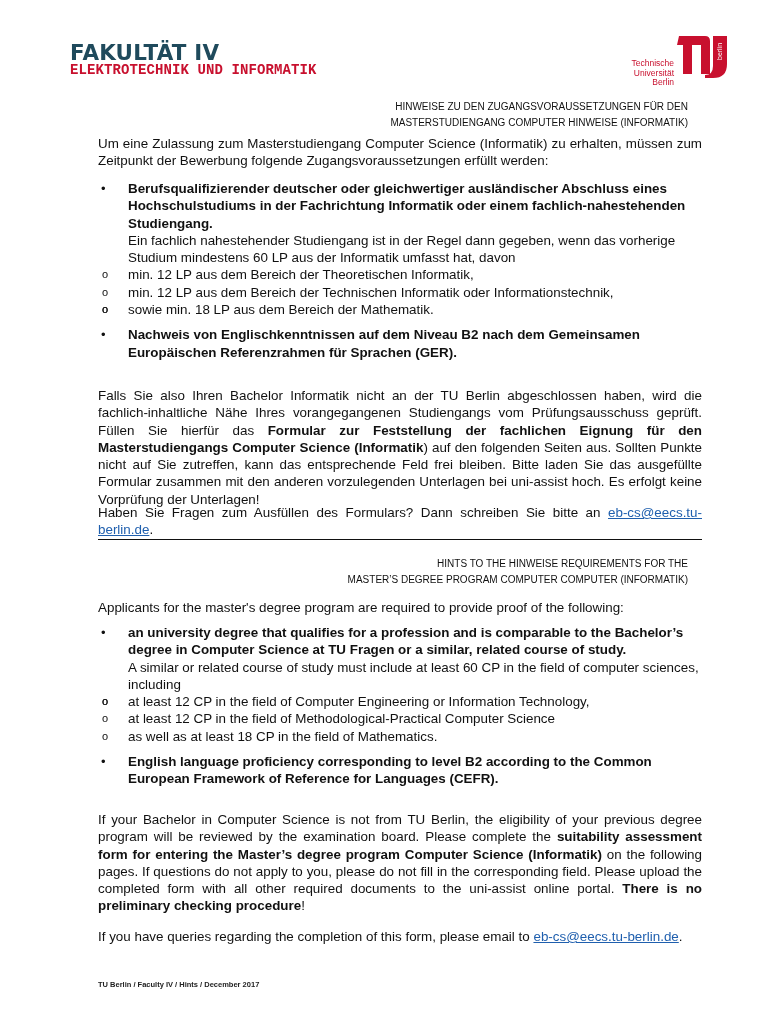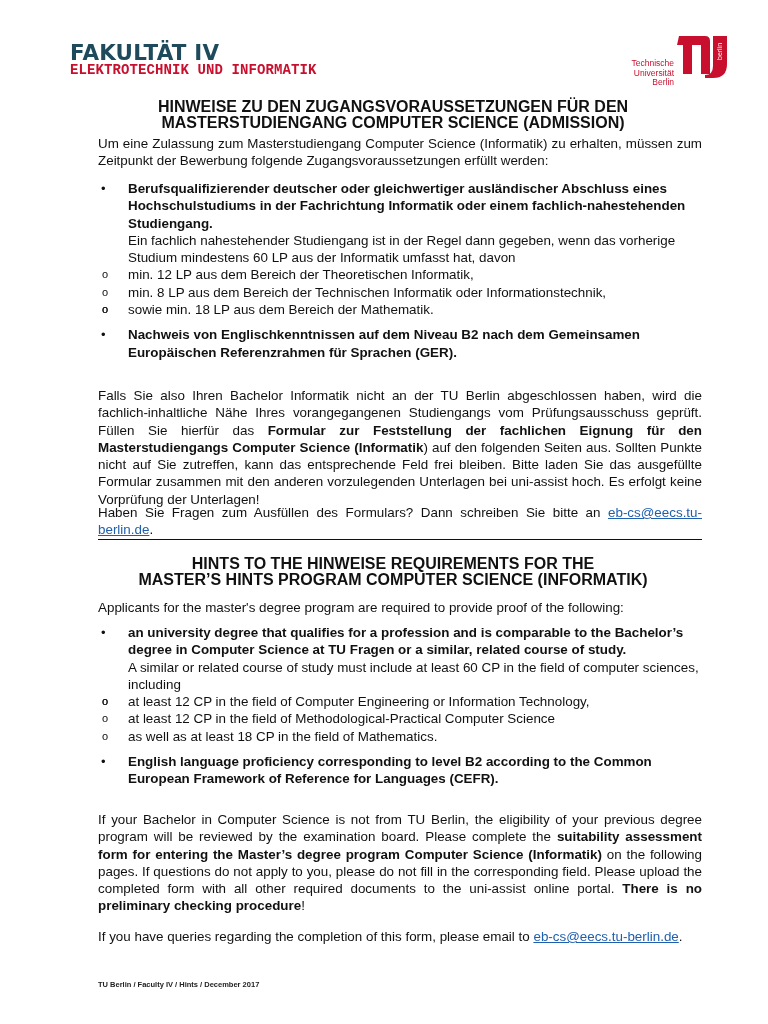--- a/index.html
+++ b/index.html
@@ -20,22 +20,22 @@
     }
 
     .tu-logo { position: absolute; left: 622px; top: 26px; width: 100px; height: 50px; }
     .tu-logo .tu-text {
       position: absolute; left: 0; top: 25px; width: 44px; text-align: right;
       font-size: 8.5px; line-height: 9.5px; color: #c8102e;
     }
     .tu-logo svg { position: absolute; left: 47px; top: 0; }
 
     .heading {
-      position: absolute; left: 90px; width: 590px; text-align: center;
-      font-weight: bold; font-size: 16px; line-height: 16px; color: #111;
+      position: absolute; left: 90px; width: 590px; text-align: right;
+      font-weight: normal; font-size: 10px; line-height: 16px; color: #111;
     }
     .para {
       position: absolute; left: 90px; width: 604px; font-size: 13.4px; line-height: 17.3px;
       text-align: justify;
     }
     .para b { font-weight: bold; }
     .bullet-block { position: absolute; left: 90px; width: 604px; font-size: 13.4px; line-height: 17.3px; }
     .bullet-row { position: relative; padding-left: 30px; }
     .bullet-dot { position: absolute; left: 3px; top: 0; font-size: 13px; }
     .bullet-title { font-weight: bold; }
@@ -64,52 +64,52 @@
     </div>
     <svg width="52" height="46" viewBox="0 0 52 46">
       <path d="M2 2 L28 2 Q33 2 33 7 L33 40 L24 40 L24 11 L15 11 L15 40 L6 40 L6 11 L0 11 Z" fill="#c8102e"></path>
       <path d="M36 2 L50 2 L50 30 Q50 44 36 44 L28 44 L28 41 Q36 41 36 32 Z" fill="#c8102e"></path>
       <text x="45" y="26" font-size="7" fill="#ffffff" transform="rotate(-90 45 26)" font-family="Liberation Sans, sans-serif">berlin</text>
     </svg>
   </div>
 
   <div class="heading" style="top:91px;">
     <div>HINWEISE ZU DEN ZUGANGSVORAUSSETZUNGEN FÜR DEN</div>
-    <div>MASTERSTUDIENGANG COMPUTER SCIENCE (ADMISSION)</div>
+    <div>MASTERSTUDIENGANG COMPUTER HINWEISE (INFORMATIK)</div>
   </div>
 
   <div class="para" style="top:127px;">Um eine Zulassung zum Masterstudiengang Computer Science (Informatik) zu erhalten, müssen zum Zeitpunkt der Bewerbung folgende Zugangsvoraussetzungen erfüllt werden:</div>
 
   <div class="bullet-block" style="top:172px;">
     <div class="bullet-row">
       <span class="bullet-dot">•</span>
       <div class="bullet-title">Berufsqualifizierender deutscher oder gleichwertiger ausländischer Abschluss eines Hochschulstudiums in der Fachrichtung Informatik oder einem fachlich-nahestehenden Studiengang.</div>
       <div>Ein fachlich nahestehender Studiengang ist in der Regel dann gegeben, wenn das vorherige Studium mindestens 60 LP aus der Informatik umfasst hat, davon</div>
       <ul class="sub-list" style="margin-left:-30px;">
         <li class="sub-item"><span class="sub-circle">o</span><span>min. 12 LP aus dem Bereich der Theoretischen Informatik,</span></li>
-        <li class="sub-item"><span class="sub-circle">o</span><span>min. 8 LP aus dem Bereich der Technischen Informatik oder Informationstechnik,</span></li>
+        <li class="sub-item"><span class="sub-circle">o</span><span>min. 12 LP aus dem Bereich der Technischen Informatik oder Informationstechnik,</span></li>
         <li class="sub-item"><span class="sub-circle">o</span></li>
         <li class="sub-item"><span class="sub-circle">o</span><span>sowie min. 18 LP aus dem Bereich der Mathematik.</span></li>
       </ul>
     </div>
     <div class="bullet-row" style="margin-top:8px;">
       <span class="bullet-dot">•</span>
       <div class="bullet-title">Nachweis von Englischkenntnissen auf dem Niveau B2 nach dem Gemeinsamen Europäischen Referenzrahmen für Sprachen (GER).</div>
     </div>
   </div>
 
   <div class="para" style="top:379px;"><span>Falls Sie also Ihren Bachelor Informatik nicht an der TU Berlin abgeschlossen haben, wird die fachlich-inhaltliche Nähe Ihres vorangegangenen Studiengangs vom Prüfungsausschuss geprüft. Füllen Sie hierfür das </span><b>Formular zur Feststellung der fachlichen Eignung für den Masterstudiengangs Computer Science (Informatik</b><span>) auf den folgenden Seiten aus. Sollten Punkte nicht auf Sie zutreffen, kann das entsprechende Feld frei bleiben. Bitte laden Sie das ausgefüllte Formular zusammen mit den anderen vorzulegenden Unterlagen bei uni-assist hoch. Es erfolgt keine Vorprüfung der Unterlagen!</span></div>
 
   <div class="para" style="top:496px;"><span>Haben Sie Fragen zum Ausfüllen des Formulars? Dann schreiben Sie bitte an </span><a class="link">eb-cs@eecs.tu-berlin.de</a><span>.</span></div>
 
   <div class="divider"></div>
 
   <div class="heading" style="top:548px;">
     <div>HINTS TO THE HINWEISE REQUIREMENTS FOR THE</div>
-    <div>MASTER’S HINTS PROGRAM COMPUTER SCIENCE (INFORMATIK)</div>
+    <div>MASTER’S DEGREE PROGRAM COMPUTER COMPUTER (INFORMATIK)</div>
   </div>
 
   <div class="para" style="top:591px;">Applicants for the master's degree program are required to provide proof of the following:</div>
 
   <div class="bullet-block" style="top:616px;">
     <div class="bullet-row">
       <span class="bullet-dot">•</span>
       <div class="bullet-title">an university degree that qualifies for a profession and is comparable to the Bachelor’s degree in Computer Science at TU Fragen or a similar, related course of study.</div>
       <div>A similar or related course of study must include at least 60 CP in the field of computer sciences, including</div>
       <ul class="sub-list" style="margin-left:-30px;">

